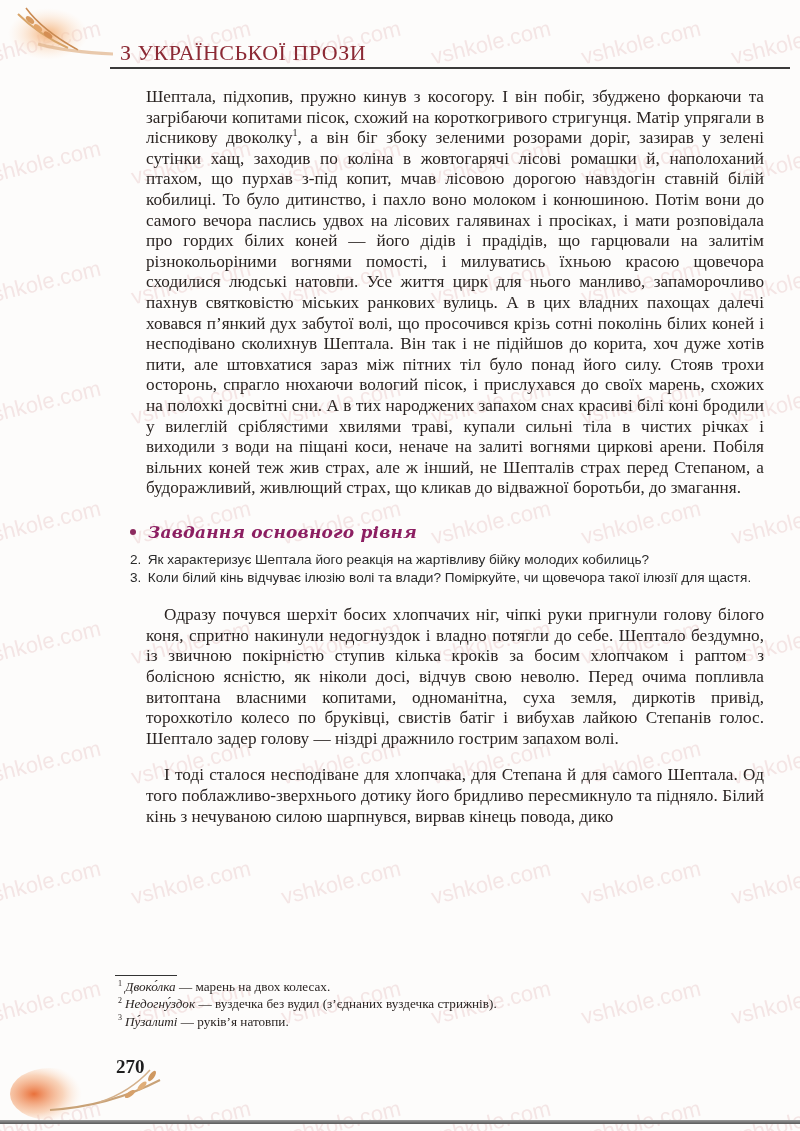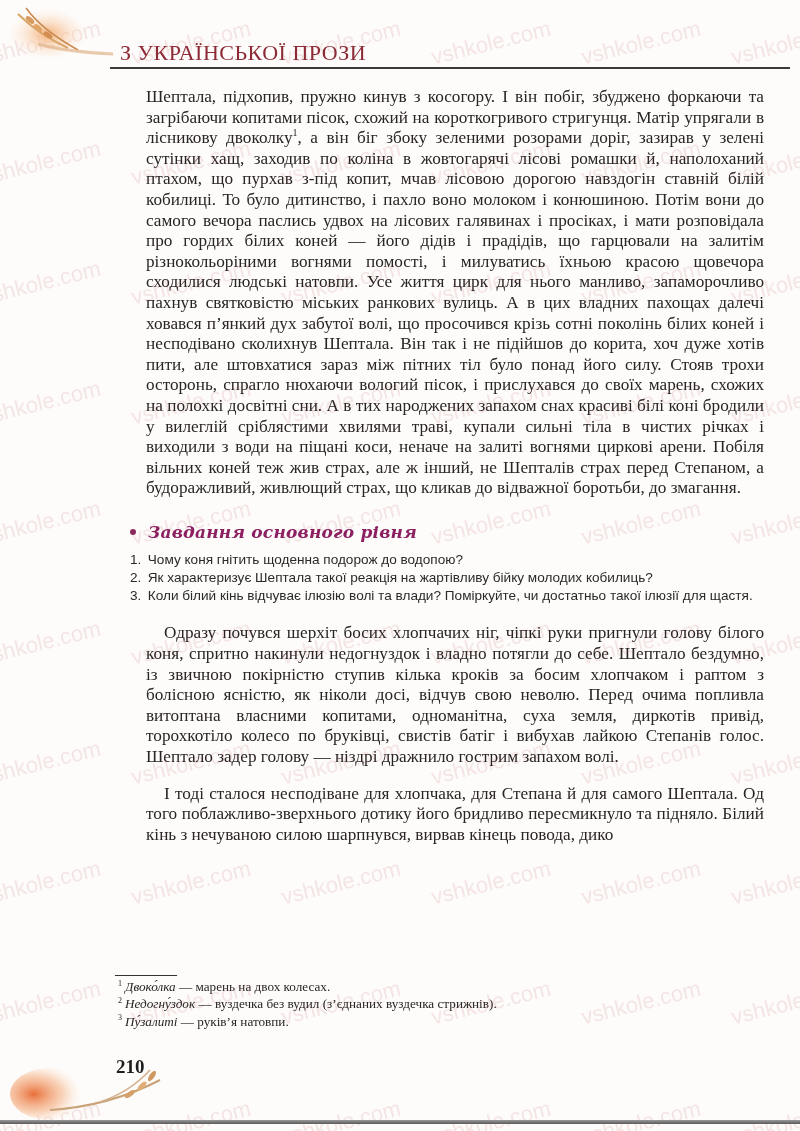--- a/index.html
+++ b/index.html
@@ -167,23 +167,22 @@
 
 <div class="content">
   <p class="p first"><span>Шептала, підхопив, пружно кинув з косогору. І він побіг, збуджено форкаючи та загрібаючи копитами пісок, схожий на короткогривого стригунця. Матір упрягали в лісникову двоколку</span><sup>1</sup><span>, а він біг збоку зеленими розорами доріг, зазирав у зелені сутінки хащ, заходив по коліна в жовтогарячі лісові ромашки й, наполоханий птахом, що пурхав з-під копит, мчав лісовою дорогою навздогін ставній білій кобилиці. То було дитинство, і пахло воно молоком і конюшиною. Потім вони до самого вечора паслись удвох на лісових галявинах і просіках, і мати розповідала про гордих білих коней — його дідів і прадідів, що гарцювали на залитім різнокольоріними вогнями помості, і милуватись їхньою красою щовечора сходилися людські натовпи. Усе життя цирк для нього манливо, запаморочливо пахнув святковістю міських ранкових вулиць. А в цих владних пахощах далечі ховався п’янкий дух забутої волі, що просочився крізь сотні поколінь білих коней і несподівано сколихнув Шептала. Він так і не підійшов до корита, хоч дуже хотів пити, але штовхатися зараз між пітних тіл було понад його силу. Стояв трохи осторонь, спрагло нюхаючи вологий пісок, і прислухався до своїх марень, схожих на полохкі досвітні сни. А в тих народжених запахом снах красиві білі коні бродили у вилеглій сріблястими хвилями траві, купали сильні тіла в чистих річках і виходили з води на піщані коси, неначе на залиті вогнями циркові арени. Побіля вільних коней теж жив страх, але ж інший, не Шепталів страх перед Степаном, а будоражливий, живлющий страх, що кликав до відважної боротьби, до змагання.</span></p>
 
   <div class="tasks">
     <div class="tasks-heading">
       <span class="bullet"></span>
       <span class="tasks-title">Завдання основного рівня</span>
     </div>
     <ul class="task-list">
-      <li class="task"><span class="task-num">1.</span> <span>Чому коня гнітить щоденна подорож до водопою?</span></li>
-      <li class="task"><span class="task-num">2.</span> <span>Як характеризує Шептала такої реакція на жартівливу бійку молодих кобилиць?</span></li>
-      <li class="task"><span class="task-num">3.</span> <span>Коли білий кінь відчуває ілюзію волі та влади? Поміркуйте, чи достатньо такої ілюзії для щастя.</span></li>
+      <li class="task"><span class="task-num">2.</span> <span>Як характеризує Шептала його реакція на жартівливу бійку молодих кобилиць?</span></li>
+      <li class="task"><span class="task-num">3.</span> <span>Коли білий кінь відчуває ілюзію волі та влади? Поміркуйте, чи щовечора такої ілюзії для щастя.</span></li>
     </ul>
   </div>
 
   <div class="dialog">
     <p class="p">Одразу почувся шерхіт босих хлопчачих ніг, чіпкі руки пригнули голову білого коня, спритно накинули недогнуздок і владно потягли до себе. Шептало бездумно, із звичною покірністю ступив кілька кроків за босим хлопчаком і раптом з болісною ясністю, як ніколи досі, відчув свою неволю. Перед очима попливла витоптана власними копитами, одноманітна, суха земля, диркотів привід, торохкотіло колесо по бруківці, свистів батіг і вибухав лайкою Степанів голос. Шептало задер голову — ніздрі дражнило гострим запахом волі.</p>
     <p class="p">І тоді сталося несподіване для хлопчака, для Степана й для самого Шептала. Од того поблажливо-зверхнього дотику його бридливо пересмикнуло та підняло. Білий кінь з нечуваною силою шарпнувся, вирвав кінець повода, дико</p>
   </div>
 </div>
 
 <div class="fn-rule"></div>
@@ -202,14 +201,14 @@
     </radialGradient>
   </defs>
   <ellipse cx="40" cy="32" rx="40" ry="26" fill="url(#g2)"></ellipse>
   <path d="M40 48 Q100 44 150 18" stroke="#c9a277" stroke-width="2" fill="none"></path>
   <path d="M90 40 Q120 30 140 8" stroke="#d4b08a" stroke-width="1.5" fill="none"></path>
   <ellipse cx="120" cy="32" rx="6" ry="2.5" fill="#d6a06a" transform="rotate(-35 120 32)"></ellipse>
   <ellipse cx="132" cy="24" rx="6" ry="2.5" fill="#e0ae78" transform="rotate(-45 132 24)"></ellipse>
   <ellipse cx="142" cy="14" rx="6" ry="2.5" fill="#cf9860" transform="rotate(-55 142 14)"></ellipse>
 </svg>
 
-<div class="page-number">210</div>
+<div class="page-number">270</div>
 <div class="bottom-rule"></div>
 
 </body></html>

